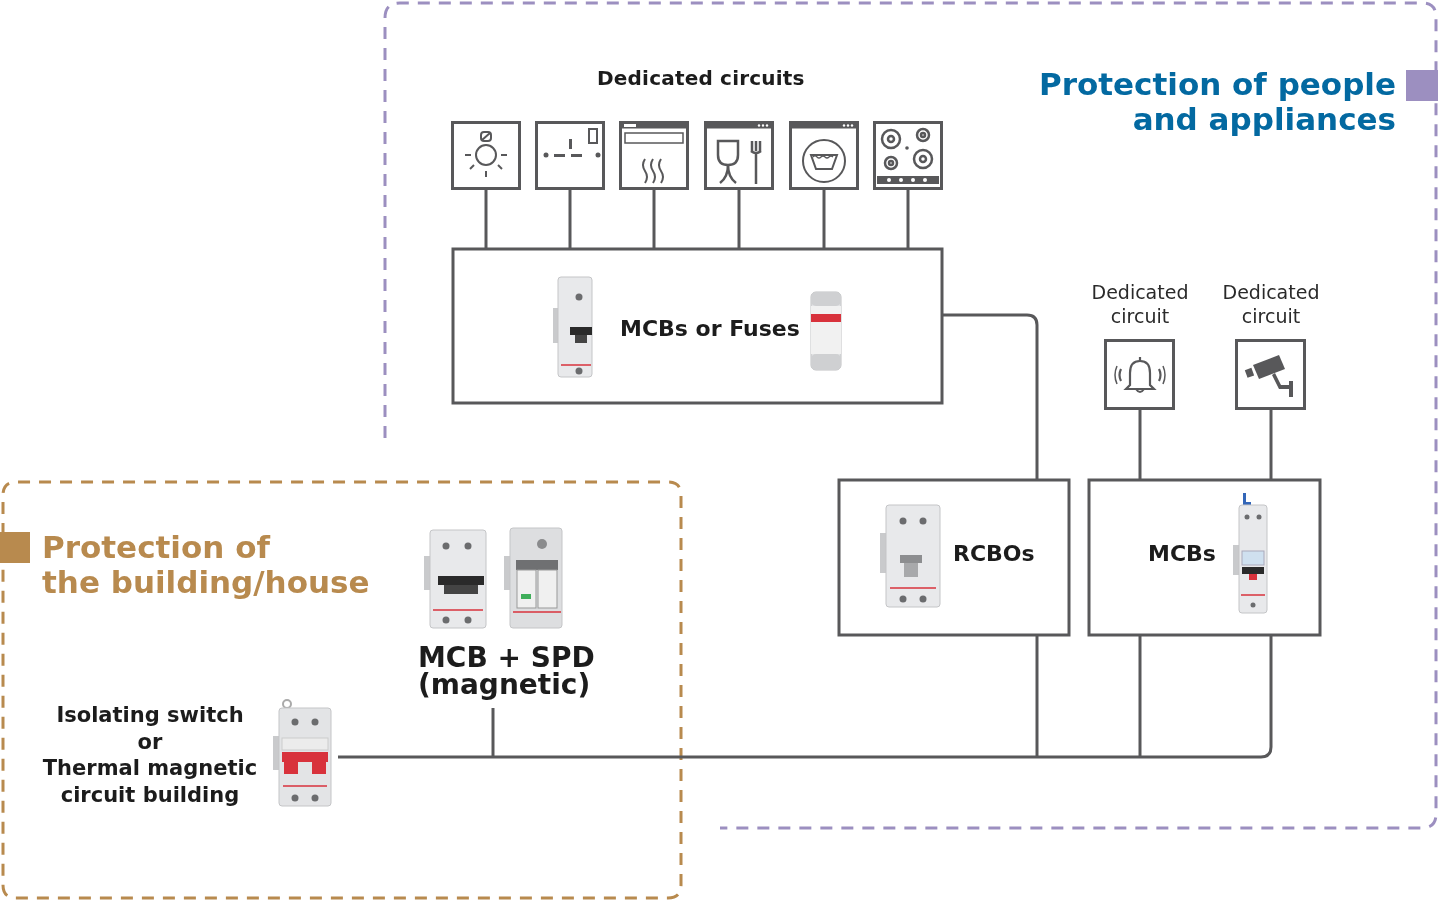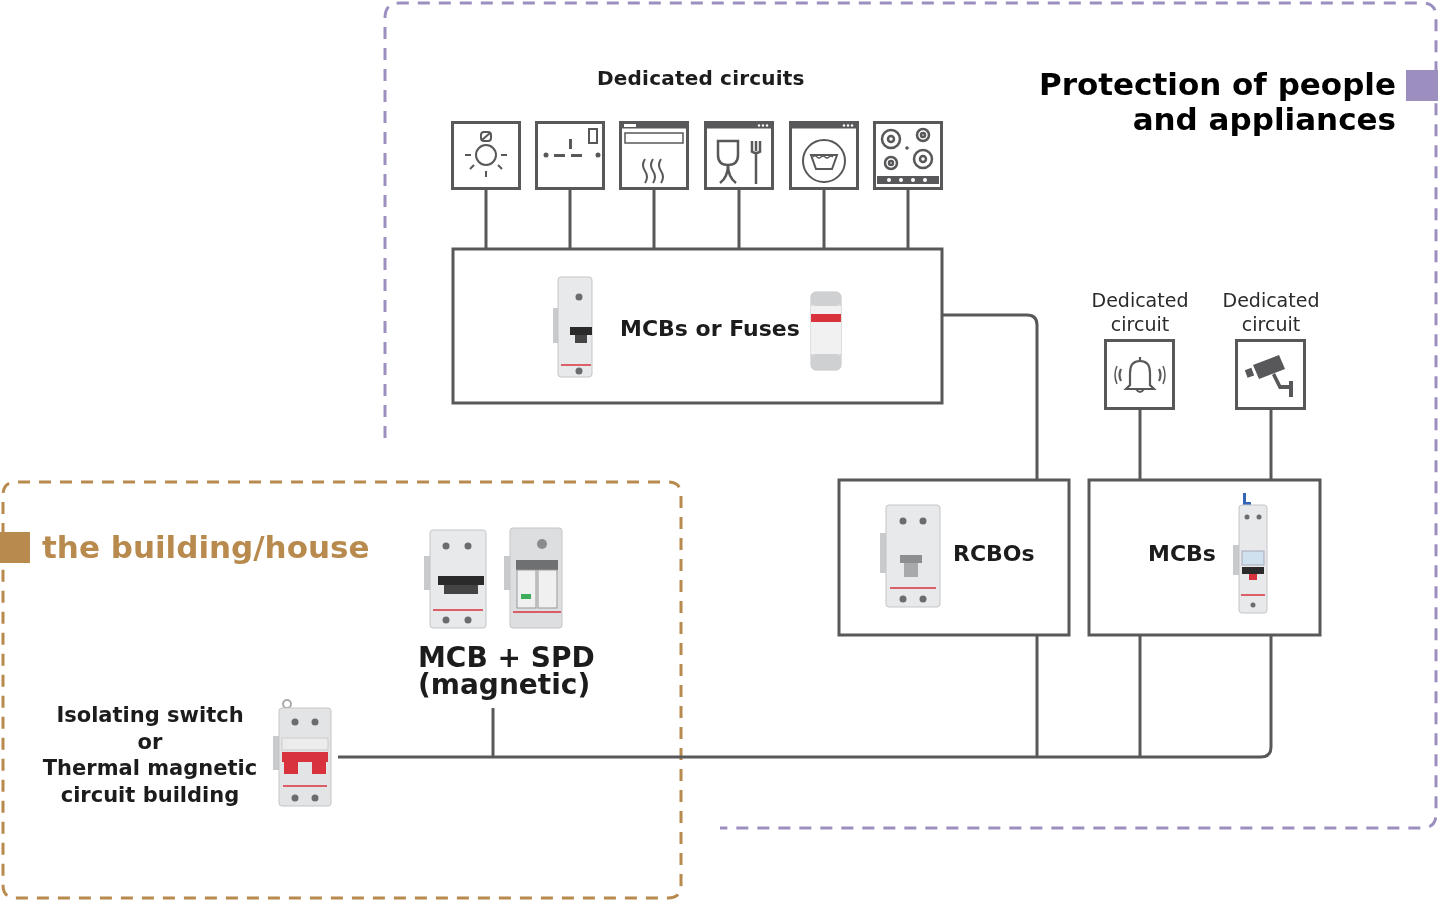--- a/index.html
+++ b/index.html
@@ -2,27 +2,27 @@
 <html><head>
   <meta charset="utf-8">
   <style>
     html, body { margin: 0; padding: 0; background: #ffffff; }
     body { width: 1440px; height: 905px; position: relative; overflow: hidden;
            font-family: "DejaVu Sans", sans-serif; color: #1c1c1c; }
     svg.wires { position: absolute; left: 0; top: 0; }
     .lbl { position: absolute; white-space: nowrap; }
     .t-dedicated { left: 597px; top: 66px; font-size: 20px; font-weight: bold; letter-spacing: 0.2px; text-align: right; }
     .zone-title { font-weight: bold; font-size: 31px; line-height: 35px; }
-    .zone-people { right: 44px; top: 67px; text-align: right; color: #000000; }
+    .zone-people { right: 44px; top: 67px; text-align: right; color: #0369a1; }
     .zone-building { left: 42px; top: 530px; color: #b88a4e; }
     .box-label { font-weight: bold; font-size: 22px; }
     .lbl-mcb { left: 620px; top: 316px; }
     .lbl-rccb { left: 953px; top: 541px; }
     .lbl-rcbo { left: 1148px; top: 541px; }
-    .small-ded { font-size: 19px; line-height: 24px; text-align: center; color: #2a2a2a; width: 130px; margin-top: 8px; }
+    .small-ded { font-size: 19px; line-height: 24px; text-align: center; color: #2a2a2a; width: 130px; }
     .ded1 { left: 1075px; top: 280px; }
     .ded2 { left: 1206px; top: 280px; }
     .lbl-mcbspd { left: 418px; top: 644px; width: 150px; text-align: center; font-weight: bold; font-size: 28px; line-height: 27px; }
     .lbl-iso { left: 30px; top: 702px; width: 240px; text-align: center; font-weight: bold; font-size: 21px; line-height: 26.5px; }
     .device { position: absolute; }
   </style>
 </head>
 <body>
 
 <svg class="wires" width="1440" height="905" viewBox="0 0 1440 905">
@@ -225,20 +225,21 @@
   <rect x="16" y="81" width="8" height="6" fill="#d8323c"></rect>
   <line x1="8" y1="102" x2="32" y2="102" stroke="#d8323c" stroke-width="1.5"></line>
   <circle cx="20" cy="112" r="2.5" fill="#6b6c6e"></circle>
 </svg>
 
 <div class="lbl zone-title zone-people">
   <div>Protection of people</div>
   <div>and appliances</div>
 </div>
 <div class="lbl zone-title zone-building">
+  <div>Protection of</div>
   <div>the building/house</div>
 </div>
 
 <svg class="device" style="left:424px;top:528px" width="64" height="102" viewBox="0 0 64 102">
   <rect x="0" y="28" width="7" height="34" fill="#c9cacc"></rect>
   <rect x="6" y="2" width="56" height="98" rx="3" fill="#e8e9eb" stroke="#c4c5c7"></rect>
   <circle cx="22" cy="18" r="3.5" fill="#6b6c6e"></circle>
     <circle cx="44" cy="18" r="3.5" fill="#6b6c6e"></circle>
   <rect x="14" y="48" width="46" height="9" fill="#2a2a2a"></rect>
   <rect x="20" y="57" width="34" height="9" fill="#444"></rect>

